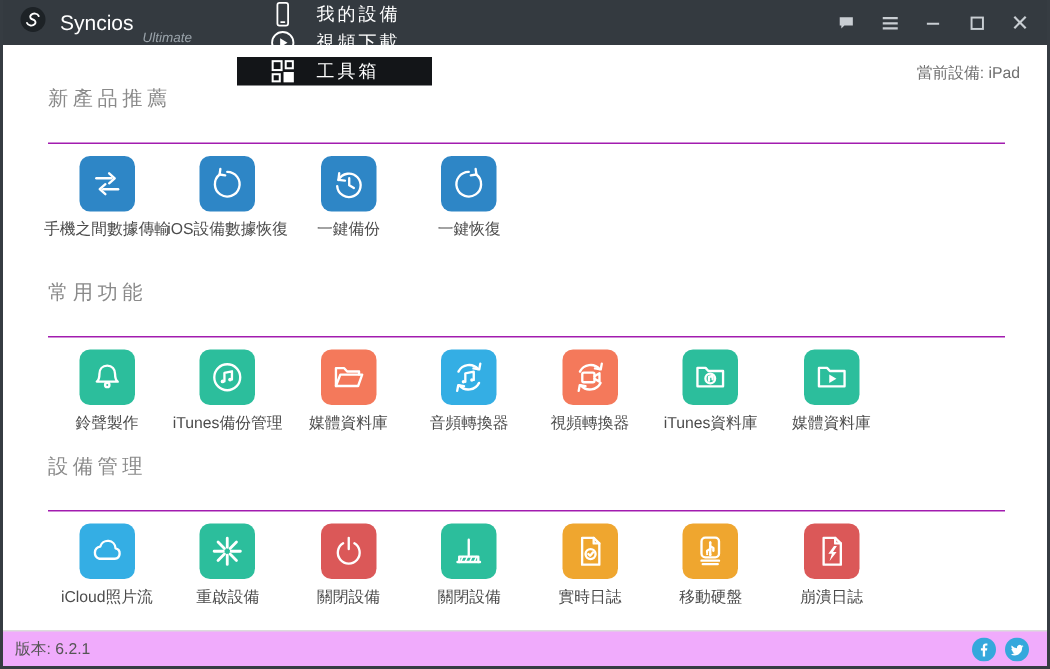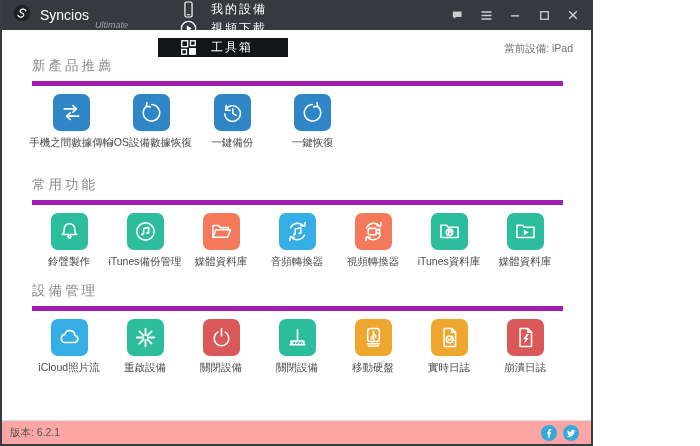--- a/index.html
+++ b/index.html
@@ -1,44 +1,44 @@
 <!DOCTYPE html>
 <html><head>
 <meta charset="utf-8">
 <style>
   html,body{margin:0;padding:0;}
   body{width:700px;height:446px;font-family:"Liberation Sans",sans-serif;background:#fff;}
-  .window{position:relative;width:593px;height:446px;box-sizing:border-box;
+  .window{position:relative;width:700px;height:446px;box-sizing:border-box;
           border:2px solid #363c42;border-top:none;background:#fff;overflow:hidden;}
   
   .titlebar{position:absolute;top:0;left:0;right:0;height:30px;background:#343a40;z-index:5;}
   .logo-area{position:absolute;left:10px;top:0;height:30px;display:flex;align-items:center;gap:8px;}
   .app-name{color:#fff;font-size:14px;}
   .edition{color:#9aa3aa;font-size:9px;font-style:italic;margin-left:-2px;margin-top:19px;}
   .tabs{position:absolute;left:156px;top:0;height:37px;display:flex;align-items:stretch;z-index:6;flex-direction:column;}
   .tab{display:flex;align-items:center;gap:13px;padding:0 21px;height:30px;color:#fff;
        font-size:12px;letter-spacing:2px;cursor:default;}
   .tab.active{height:37px;background:#131518;}
   .tab-icon{display:flex;align-items:center;}
   .win-controls{position:absolute;right:10px;top:0;height:30px;display:flex;align-items:center;gap:13px;z-index:6;}
   .win-btn{display:flex;align-items:center;justify-content:center;width:16px;height:16px;}
   
   .current-device{position:absolute;top:42px;right:18px;font-size:10.5px;color:#6f6f6f;z-index:2;}
   .sections{position:absolute;top:50px;left:30px;right:28px;z-index:1;}
   .section{margin-top:26px;}
   .section:first-child{margin-top:7px;}
   .section:nth-child(3){margin-top:13px;}
   .section-title{margin:0;font-size:13.5px;font-weight:400;color:#8a8a8a;letter-spacing:3px;
-                 padding-bottom:6px;border-bottom:5px solid #a21caf;}
+                 padding-bottom:20px;border-bottom:1px solid #a21caf;}
   .tiles{display:flex;margin:8px 0 0 -1px;}
   .tile{width:80.5px;display:flex;flex-direction:column;align-items:center;cursor:pointer;}
   .tile-icon{width:37px;height:37px;border-radius:7px;display:flex;align-items:center;justify-content:center;}
   .tile-label{margin-top:5px;font-size:10.5px;color:#4c4c4c;white-space:nowrap;}
   
-  .footer{position:absolute;left:0;right:0;bottom:0;height:23px;background:#fca5a5;
+  .footer{position:absolute;left:0;right:0;bottom:0;height:23px;background:#f0abfc;
           border-top:1px solid #dcdcdc;display:flex;align-items:center;z-index:4;}
   .version{margin-left:8px;font-size:10.5px;color:#555;}
   .social{margin-left:auto;margin-right:12px;display:flex;gap:6px;align-items:center;}
   .social-btn{width:16px;height:16px;display:flex;}
 </style>
 </head>
 <body>
 
 <div class="window">
 
@@ -273,46 +273,46 @@
                 <path d="M4.8 18.9h14.4"></path>
                 <path d="M5.9 18.9v-3.5h12.2v3.5"></path>
                 <path d="M8.3 15.4l-1.5 3.5M11.2 15.4l-1.5 3.5M14.1 15.4l-1.5 3.5M17 15.4l-1.5 3.5" stroke-width="1"></path>
               </svg>
             </div>
             <div class="tile-label">關閉設備</div>
           </div>
           <div class="tile">
             <div class="tile-icon" style="background: rgb(239, 166, 47);">
               <svg viewBox="0 0 24 24" width="25" height="25" fill="none" stroke="#fff" stroke-width="1.5" stroke-linecap="round" stroke-linejoin="round">
+                <path d="M6.8 3.4h7.4l3.6 3.6v13.6H6.8z"></path>
+                <path d="M14.2 3.4V7h3.6"></path>
+                <circle cx="12.2" cy="13.8" r="3.2"></circle>
+                <path d="M10.8 13.8l1.1 1.1 1.9-2.2"></path>
+              </svg>
+            </div>
+            <div class="tile-label">實時日誌</div>
+          </div>
+          <div class="tile">
+            <div class="tile-icon" style="background: rgb(239, 166, 47);">
+              <svg viewBox="0 0 24 24" width="25" height="25" fill="none" stroke="#fff" stroke-width="1.5" stroke-linecap="round" stroke-linejoin="round">
                 <rect x="6.4" y="3.3" width="11.2" height="12.6" rx="2.4"></rect>
                 <path d="M6.4 18h11.2"></path>
                 <path d="M7.2 20.2h9.6"></path>
                 <path d="M12 6.4v7.4"></path>
                 <path d="M11 6.9l1-1.7 1 1.7z" fill="#fff" stroke="none"></path>
                 <path d="M12 8.8l2 1.1v1.3"></path>
                 <path d="M12 10.6l-2 1.1v1"></path>
                 <circle cx="12" cy="14.3" r=".9" fill="#fff" stroke="none"></circle>
                 <circle cx="14" cy="11.8" r=".7" fill="#fff" stroke="none"></circle>
                 <rect x="9.4" y="13.2" width="1.2" height="1.2" fill="#fff" stroke="none"></rect>
               </svg>
             </div>
             <div class="tile-label">移動硬盤</div>
           </div>
           <div class="tile">
-            <div class="tile-icon" style="background: rgb(239, 166, 47);">
-              <svg viewBox="0 0 24 24" width="25" height="25" fill="none" stroke="#fff" stroke-width="1.5" stroke-linecap="round" stroke-linejoin="round">
-                <path d="M6.8 3.4h7.4l3.6 3.6v13.6H6.8z"></path>
-                <path d="M14.2 3.4V7h3.6"></path>
-                <circle cx="12.2" cy="13.8" r="3.2"></circle>
-                <path d="M10.8 13.8l1.1 1.1 1.9-2.2"></path>
-              </svg>
-            </div>
-            <div class="tile-label">實時日誌</div>
-          </div>
-          <div class="tile">
             <div class="tile-icon" style="background: rgb(219, 88, 88);">
               <svg viewBox="0 0 24 24" width="25" height="25" fill="none" stroke="#fff" stroke-width="1.5" stroke-linecap="round" stroke-linejoin="round">
                 <path d="M6.8 3.4h7.4l3.6 3.6v13.6H6.8z"></path>
                 <path d="M14.2 3.4V7h3.6"></path>
                 <path d="M13.4 8.6l-3.6 5h2.3l-1.5 4.6 4.5-5.8h-2.3l2.5-3.8z" fill="#fff" stroke="none"></path>
               </svg>
             </div>
             <div class="tile-label">崩潰日誌</div>
           </div>
         </div>

